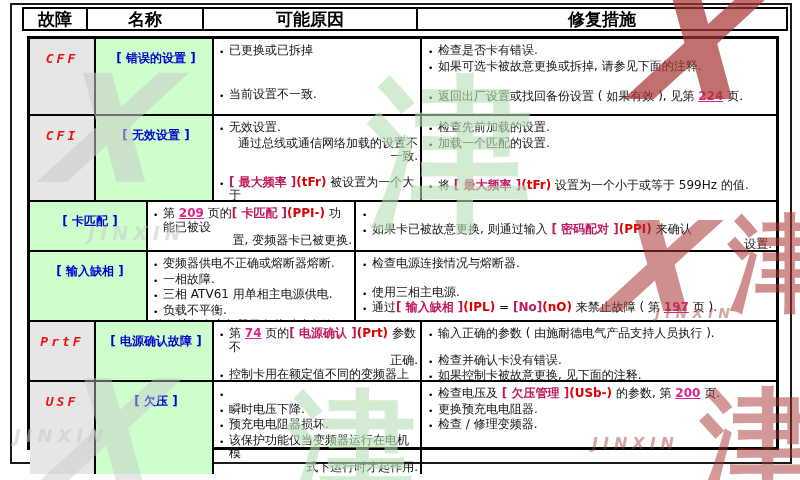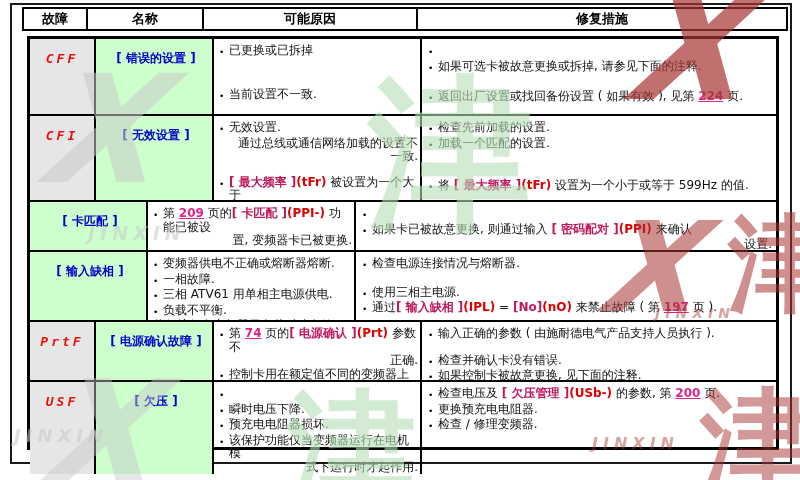--- a/index.html
+++ b/index.html
@@ -6,21 +6,21 @@
   body{
     width:800px;height:480px;position:relative;background:#fff;
     font-family:"DejaVu Sans",sans-serif;color:#000;overflow:hidden;
   }
   
   .page-border{position:absolute;left:10px;top:3px;right:8px;bottom:16px;border:2px solid #1a1a1a;}
   
   .hdr{position:absolute;left:22px;top:7px;width:766px;height:24px;display:flex;
        border:2px solid #000;box-sizing:border-box;background:#fff;z-index:2;}
   .hcell{border-right:2px solid #000;box-sizing:border-box;display:flex;align-items:center;justify-content:center;
-         font-weight:bold;font-size:13px;}
+         font-weight:bold;font-size:17px;}
   .hcell:last-child{border-right:none;flex:1;}
   .h1{width:64px}.h2{width:116px}.h3{width:214px}
   
   .btable{position:absolute;left:27px;top:36px;width:752px;height:414px;
           border:3px solid #000;box-sizing:border-box;display:flex;flex-direction:column;background:#fff;z-index:2;}
   .brow{display:flex;border-bottom:2px solid #000;box-sizing:border-box;flex:none;}
   .brow:nth-child(1){height:77px}
   .brow:nth-child(2){height:86px}
   .brow:nth-child(3){height:50px}
   .brow:nth-child(4){height:70px}
@@ -87,20 +87,21 @@
           <span class="segs"><span class="seg k">已更换或已拆掉</span></span>
         </div>
         <div class="tline" style="margin-top: 28px;">
           <span class="bu">•</span>
           <span class="segs"><span class="seg k">当前设置不一致.</span></span>
         </div>
       </div>
       <div class="bcell c-repair">
         <div class="tline">
           <span class="bu">•</span>
+          <span class="segs"><span class="seg k">检查是否卡有错误.</span></span>
         </div>
         <div class="tline">
           <span class="bu">•</span>
           <span class="segs"><span class="seg k">如果可选卡被故意更换或拆掉, 请参见下面的注释.</span></span>
         </div>
         <div class="tline" style="margin-top: 15px;">
           <span class="bu">•</span>
           <span class="segs"><span class="seg k">返回出厂设置或找回备份设置 ( 如果有效 ), 见第 </span><a class="seg link" href="#">224</a><span class="seg k"> 页.</span></span>
         </div>
       </div>

